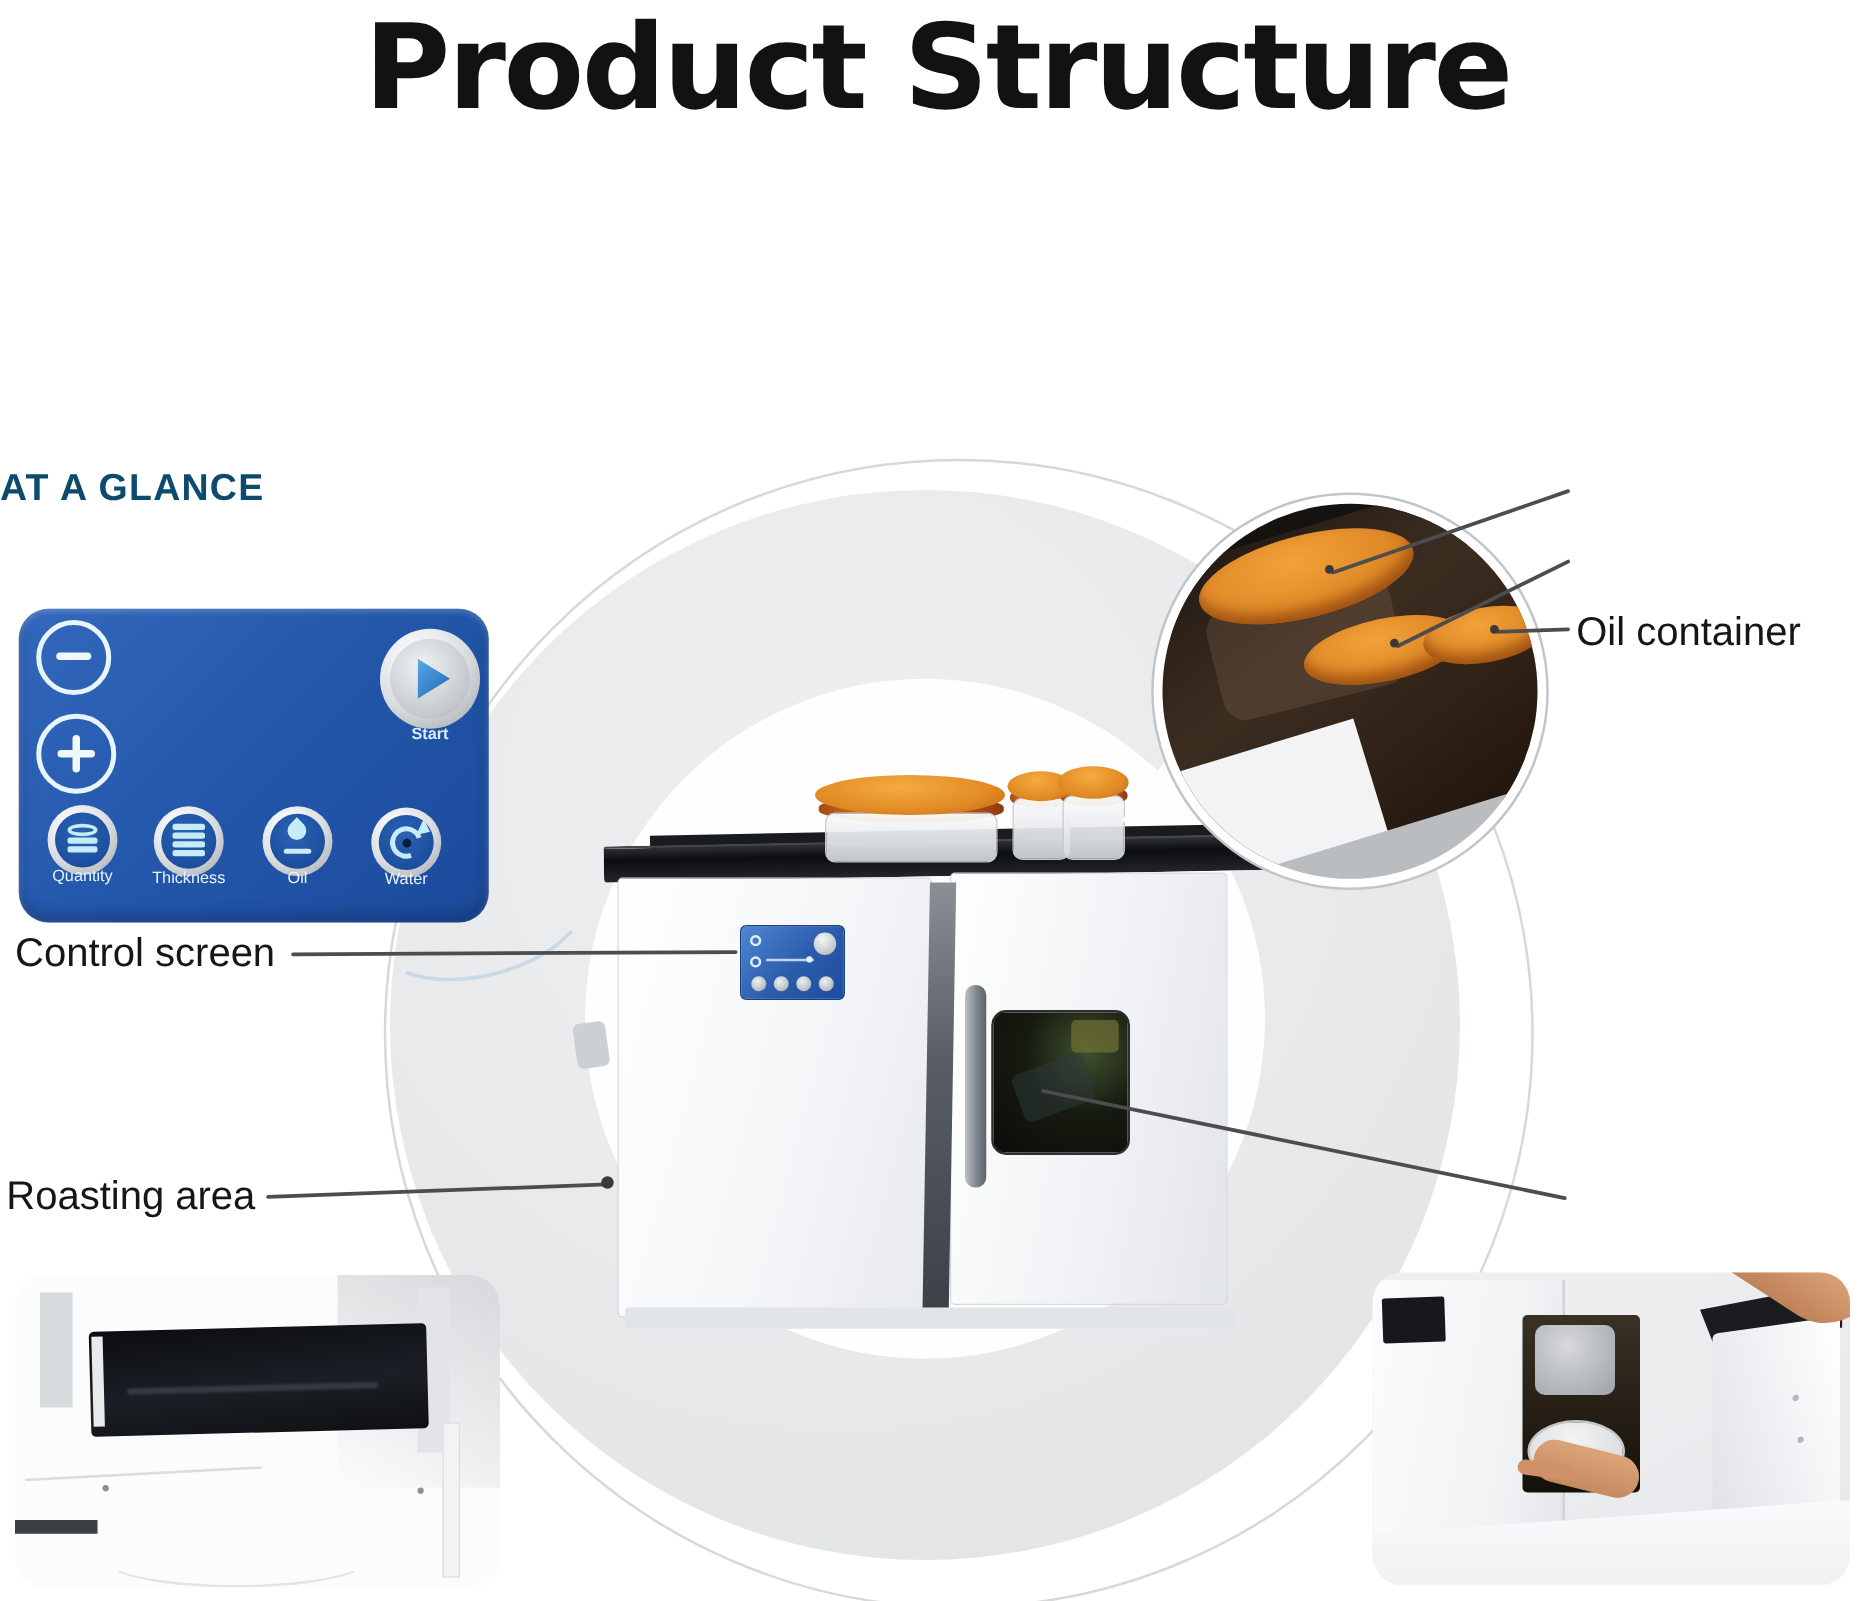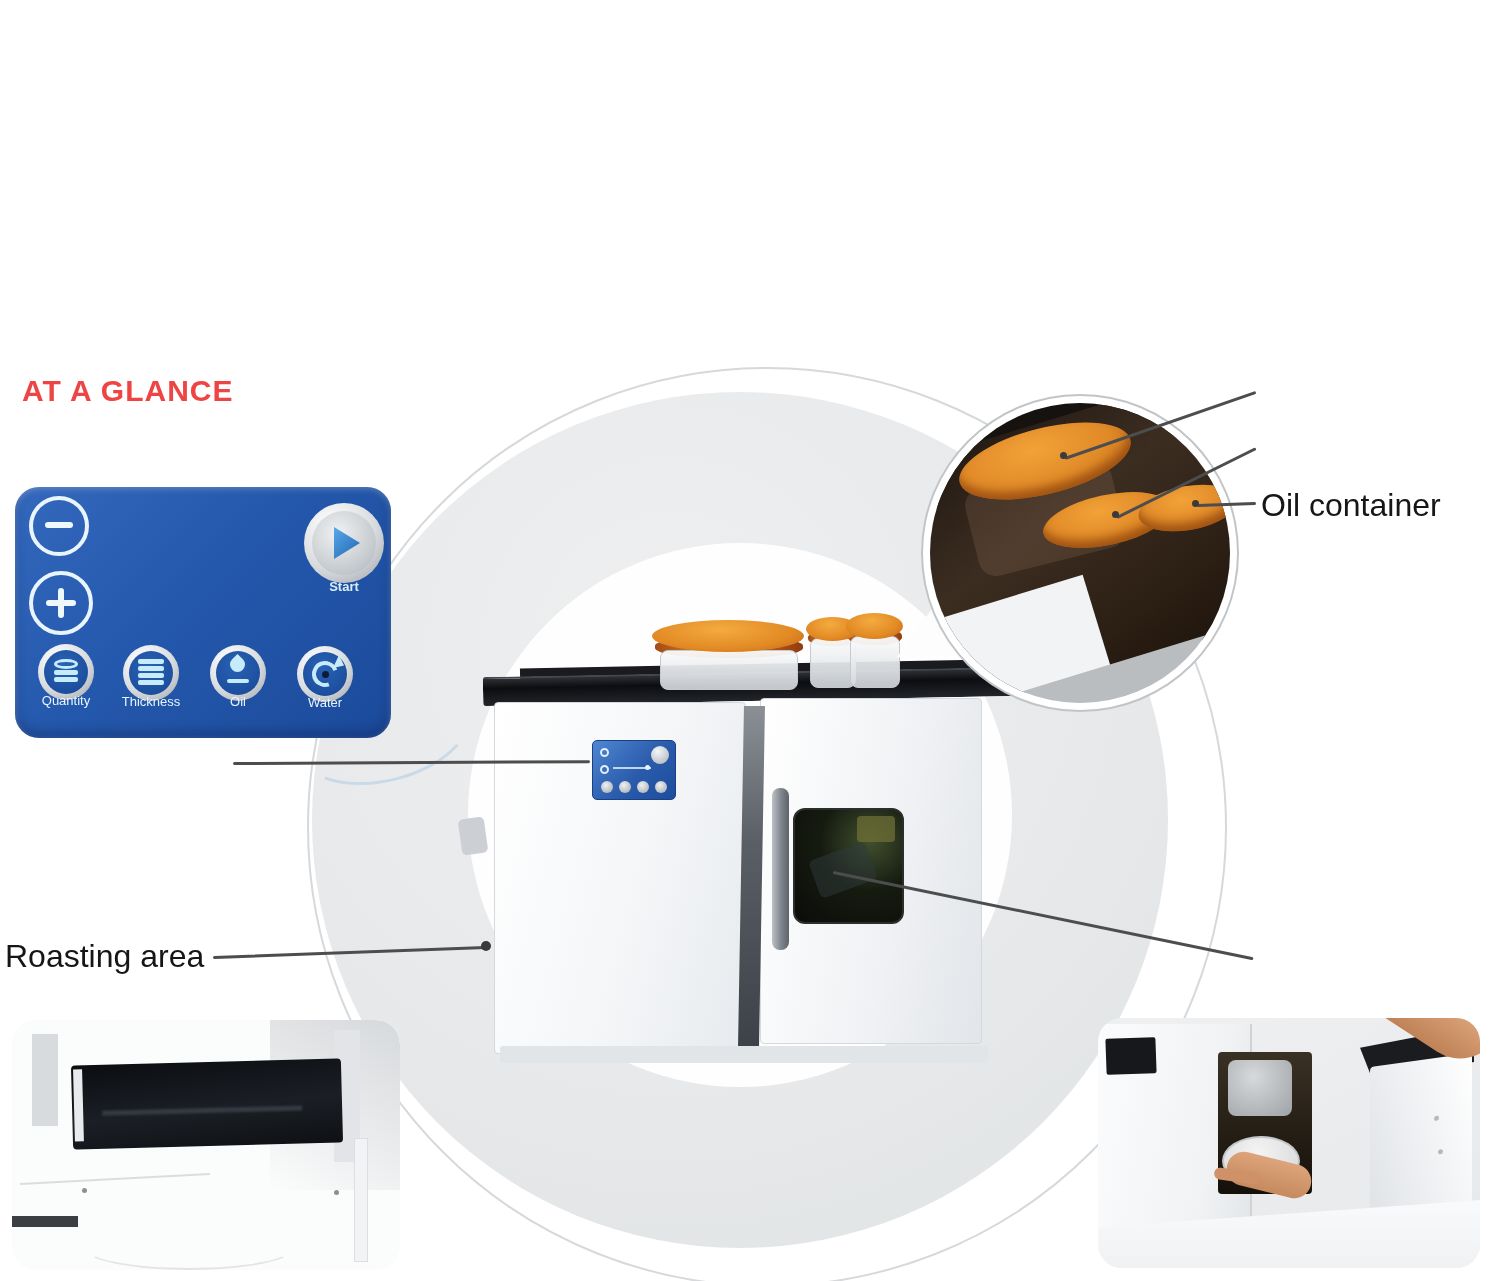--- a/index.html
+++ b/index.html
@@ -2,22 +2,22 @@
 <html><head>
 <meta charset="utf-8">
 <style>
   html,body{margin:0;padding:0;background:#fff;}
   .canvas{position:relative;width:1500px;height:1281px;background:#fff;overflow:hidden;
           font-family:"Liberation Sans",sans-serif;color:#1a1a1a;}
   .abs{position:absolute;}
   .title{position:absolute;left:0;top:0;width:1500px;text-align:center;
          font-family:"DejaVu Sans",sans-serif;font-weight:bold;font-size:94px;
          letter-spacing:-2px;color:#121212;z-index:40;}
-  .glance{position:absolute;left:22px;top:374px;font-size:30px;font-weight:bold;
-          letter-spacing:1px;color:#ef4444;z-index:40;}
+  .glance{position:absolute;left:0;top:374px;font-size:30px;font-weight:bold;
+          letter-spacing:1px;color:#0c4a6e;z-index:40;}
   .lbl{position:absolute;font-size:32px;color:#161616;white-space:nowrap;z-index:40;}
   .lead{position:absolute;height:3px;background:#4d4d4d;transform-origin:0 50%;
         border-radius:2px;z-index:34;}
   .dot{position:absolute;border-radius:50%;background:#3a3a3a;z-index:35;}
   
   .ring-outline{position:absolute;left:307px;top:367px;width:916px;height:916px;
     border-radius:50%;border:2px solid #d6d8da;z-index:1;}
   .disc-gray{position:absolute;left:312px;top:392px;width:856px;height:856px;border-radius:50%;
     background:radial-gradient(circle at 42% 30%, #efeff0 0%, #e7e9ea 55%, #dfe2e4 100%);z-index:2;}
   .disc-white{position:absolute;left:468px;top:543px;width:544px;height:544px;border-radius:50%;
@@ -62,20 +62,21 @@
 </head>
 <body>
 
 <div class="canvas">
 
   <div class="ring-outline"></div>
   <div class="disc-gray"></div>
   <div class="disc-white"></div>
   <div class="swoosh"></div>
 
+  <div class="title">Product Structure</div>
   <div class="glance">AT A GLANCE</div>
 
   <div class="panel">
 
     <div class="ringbtn" style="left:14px;top:9px;width:52px;height:52px;">
       <span class="bar" style="left:12px;top:22px;width:28px;height:6px;"></span>
     </div>
 
     <div class="ringbtn" style="left:14px;top:84px;width:56px;height:56px;">
       <span class="bar" style="left:13px;top:25px;width:30px;height:6px;"></span>
@@ -186,20 +187,21 @@
   <div class="dot" style="left:481px;top:941px;width:10px;height:10px;"></div>
   <div class="lead" style="left:833px;top:871px;width:429px;transform:rotate(11.6deg);"></div>
   <div class="lead" style="left:1065px;top:457px;width:202px;transform:rotate(-19.1deg);"></div>
   <div class="dot" style="left:1060px;top:452px;width:7px;height:7px;"></div>
   <div class="lead" style="left:1117px;top:516px;width:155px;transform:rotate(-26.4deg);"></div>
   <div class="dot" style="left:1112px;top:511px;width:7px;height:7px;"></div>
   <div class="lead" style="left:1197px;top:504px;width:59px;transform:rotate(-1.9deg);"></div>
   <div class="dot" style="left:1192px;top:500px;width:7px;height:7px;"></div>
 
   <div class="lbl" style="left:1261px;top:487px;">Oil container</div>
+  <div class="lbl" style="left:12px;top:744px;">Control screen</div>
   <div class="lbl" style="left:5px;top:938px;">Roasting area</div>
 
   <div class="photo" style="left:12px;top:1020px;width:388px;height:250px;background:#fbfcfc;">
     <div class="abs" style="right:0;top:0;width:130px;height:170px;border-radius:0 24px 0 0;
          background:linear-gradient(210deg,#d6d9dc 0%,#ecedee 60%,#fbfcfc 100%);"></div>
     <div class="abs" style="left:20px;top:14px;width:26px;height:92px;background:#d8dbde;"></div>
     <div class="abs" style="left:322px;top:10px;width:26px;height:132px;background:#e2e4e7;"></div>
     <div class="abs" style="left:60px;top:42px;width:270px;height:84px;border-radius:4px;transform:rotate(-1.5deg);
          background:linear-gradient(175deg,#0b0d11 0%,#1b1f25 55%,#0e1013 100%);">
       <span class="abs" style="left:30px;top:46px;width:200px;height:5px;background:#3c424a;opacity:.8;filter:blur(1px);"></span>

